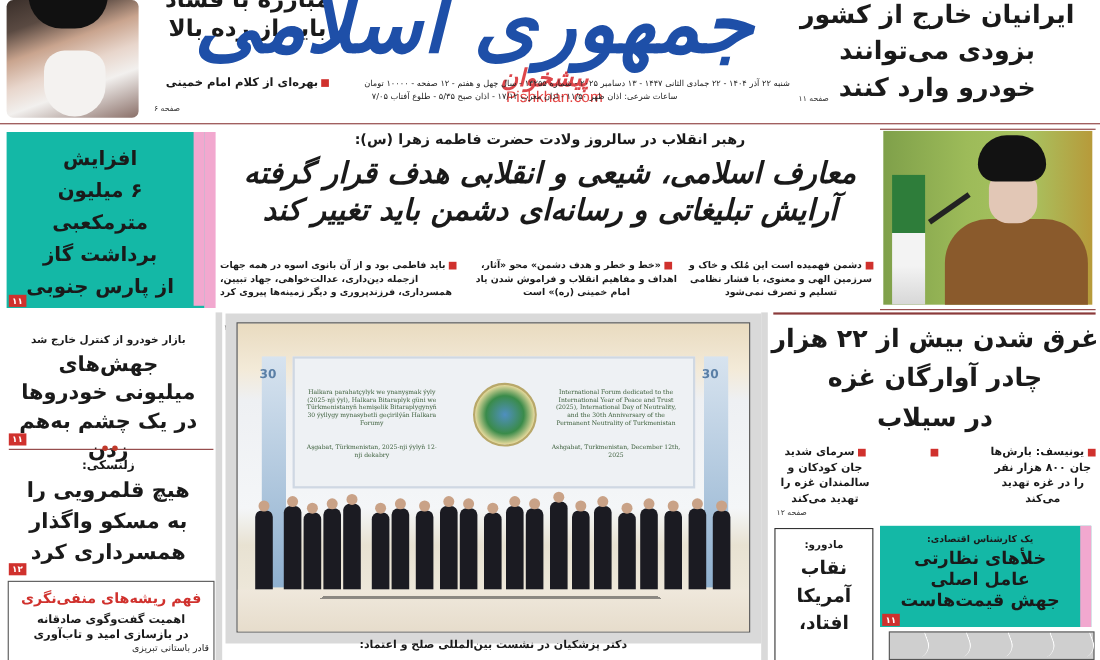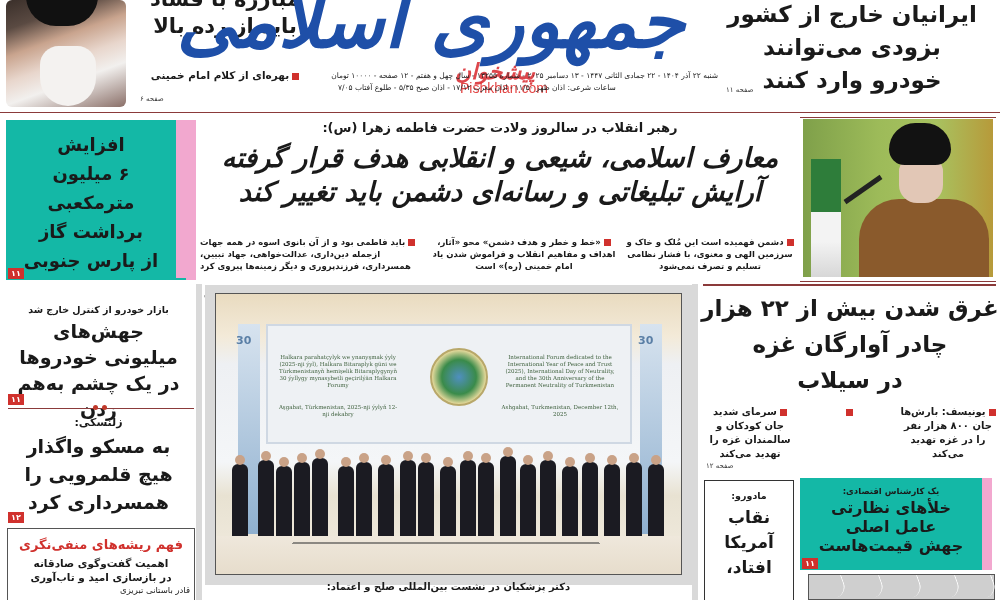--- a/index.html
+++ b/index.html
@@ -108,22 +108,22 @@
 
 <div class="hr-red" style="left:8px; top:408px; width:186px; height:1px;"></div>
 <div class="abs" style="left:93px; top:405px; width:16px; height:6px;">
   <span style="position:absolute; left:0; top:0; width:5px; height:5px; border-radius:50%; background:#c0392b;"></span>
   <span style="position:absolute; left:9px; top:0; width:5px; height:5px; border-radius:50%; background:#c0392b;"></span>
 </div>
 
 <div class="abs center" style="left:6px; top:414px; width:185px;">
   <div class="bold" style="font-size:11px; line-height:18px;">زلنسکی:</div>
   <div class="bold" style="font-size:19px; line-height:28px;">
+    <div>هیچ قلمرویی را</div>
     <div>به مسکو واگذار</div>
-    <div>هیچ قلمرویی را</div>
     <div>همسرداری کرد</div>
   </div>
 </div>
 <span class="abs pgnum" style="left:8px; top:512px; direction:ltr;">۱۲</span>
 
 <div class="abs center" style="left:7px; top:528px; width:188px; height:80px; border:1px solid #555;">
   <div class="bold" style="color:#d0312d; font-size:13px; line-height:22px; margin-top:5px;">فهم ریشه‌های منفی‌نگری</div>
   <div style="font-size:10.5px; line-height:14px; font-weight:bold;">اهمیت گفت‌وگوی صادقانه</div>
   <div style="font-size:10.5px; line-height:14px; font-weight:bold;">در بازسازی امید و تاب‌آوری</div>
   <div style="font-size:8.5px; text-align:right; padding-right:4px; line-height:12px;">قادر باستانی تبریزی</div>

